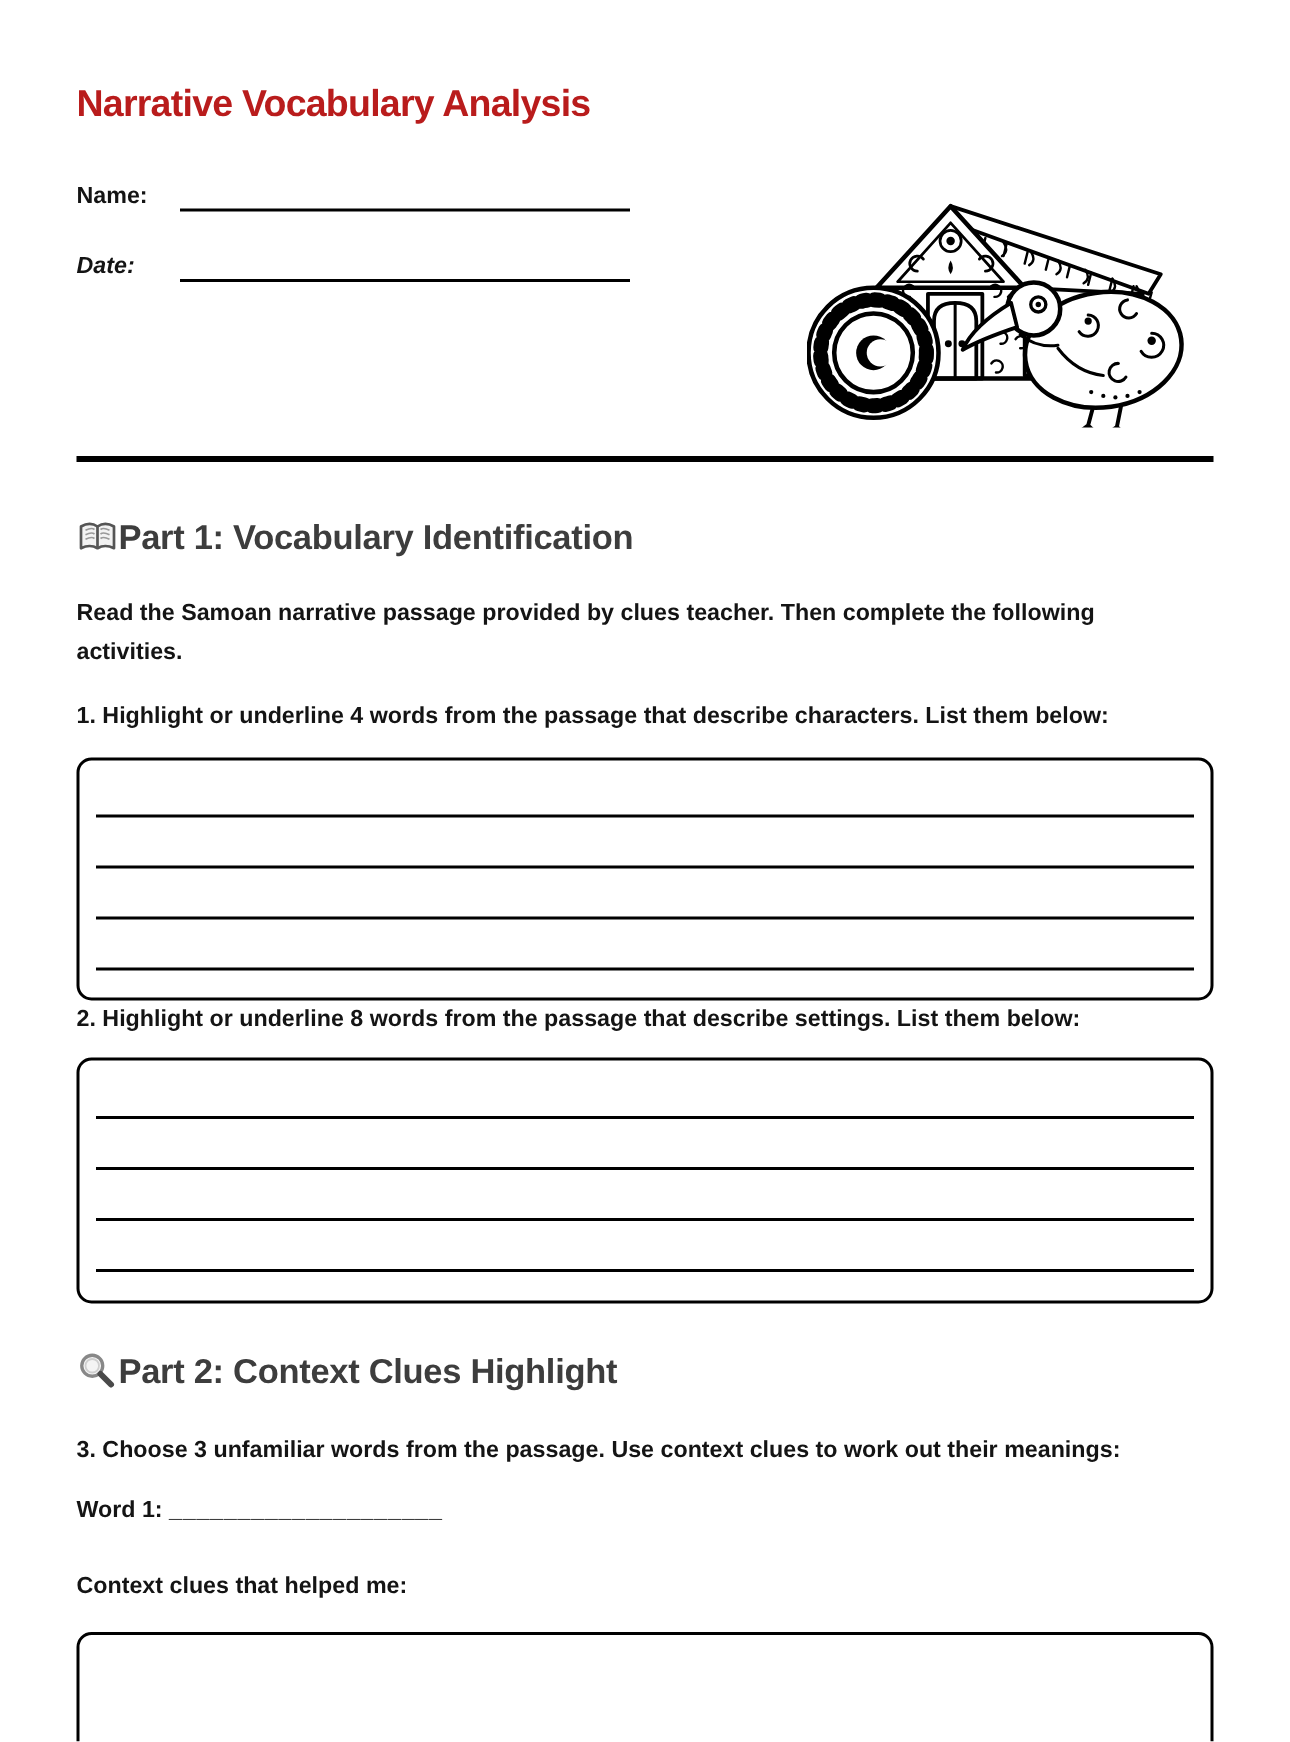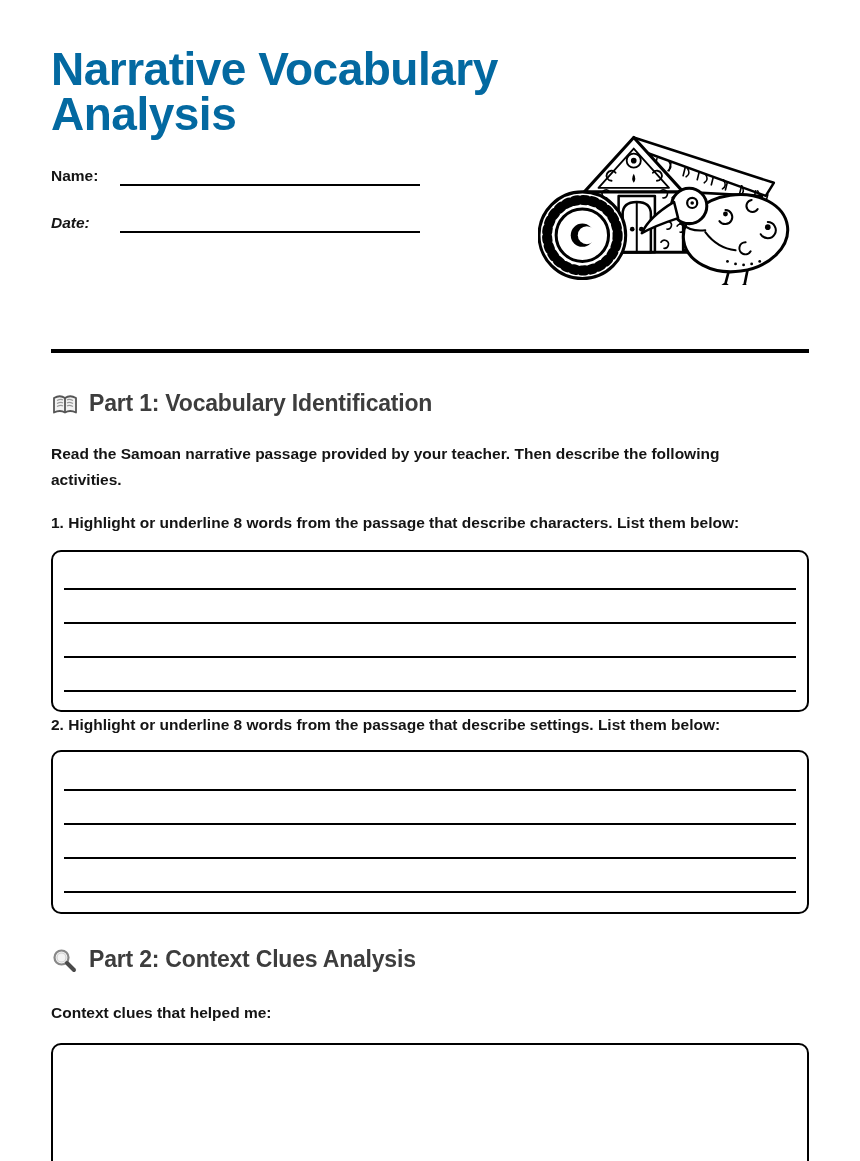--- a/index.html
+++ b/index.html
@@ -12,25 +12,25 @@
     background: #ffffff;
     overflow: hidden;
     font-family: "Liberation Sans", "DejaVu Sans", sans-serif;
     color: #141414;
   }
   .content { padding: 0 51px; }
 
   h1.doc-title {
     margin-top: 47px;
     width: 460px;
-    font-size: 46px;
+    font-size: 25px;
     line-height: 45px;
     font-weight: 800;
     letter-spacing: -0.5px;
-    color: #0369a1;
+    color: #b91c1c;
   }
 
   .field-row {
     display: flex;
     align-items: flex-end;
     height: 24px;
   }
   .field-row.name { margin-top: 25px; }
   .field-row.date { margin-top: 23px; font-style: italic; }
   .field-label {
@@ -57,22 +57,21 @@
   .divider {
     margin-top: 116px;
     width: 758px;
     height: 4px;
     background: #000000;
     border: none;
   }
 
   h2.section-heading {
     display: flex;
-    align-items: flex-end;
-    gap: 10px;
+    align-items: center;
     font-size: 23px;
     line-height: 32px;
     font-weight: 800;
     color: #3d3d3d;
     letter-spacing: -0.2px;
   }
   h2.part1 { margin-top: 34px; }
   h2.part2 { margin-top: 29px; }
   .heading-icon { display: inline-flex; width: 28px; height: 28px; }
 
@@ -189,23 +188,23 @@
       <span class="heading-icon">
         <svg viewBox="0 0 28 28" width="28" height="28">
           <path d="M3,7 Q9,3.5 14,7 Q19,3.5 25,7 V21.5 Q19,18.5 14,21.5 Q9,18.5 3,21.5 Z" fill="#f2f2f2" stroke="#555" stroke-width="1.8" stroke-linejoin="round"></path>
           <path d="M14,7 V21.5" stroke="#555" stroke-width="1.8"></path>
           <path d="M6,9.5 Q10,7.5 12,9 M6,12.5 Q10,10.5 12,12 M6,15.5 Q10,13.5 12,15 M16,9 Q18,7.5 22,9.5 M16,12 Q18,10.5 22,12.5 M16,15 Q18,13.5 22,15.5" stroke="#999" stroke-width="1.1" fill="none"></path>
         </svg>
       </span>
       <span>Part 1: Vocabulary Identification</span>
     </h2>
 
-    <p class="body-text intro">Read the Samoan narrative passage provided by your teacher. Then describe the following activities.</p>
-
-    <p class="body-text q1">1. Highlight or underline 8 words from the passage that describe characters. List them below:</p>
+    <p class="body-text intro">Read the Samoan narrative passage provided by clues teacher. Then complete the following activities.</p>
+
+    <p class="body-text q1">1. Highlight or underline 4 words from the passage that describe characters. List them below:</p>
 
     <div class="answer-box box1">
       <div class="write-rule r1"></div>
       <div class="write-rule r2"></div>
       <div class="write-rule r3"></div>
       <div class="write-rule r4"></div>
     </div>
 
     <p class="body-text q2">2. Highlight or underline 8 words from the passage that describe settings. List them below:</p>
 
@@ -217,22 +216,24 @@
     </div>
 
     <h2 class="section-heading part2">
       <span class="heading-icon">
         <svg viewBox="0 0 28 28" width="28" height="28">
           <circle cx="10.5" cy="10.5" r="7" fill="#f4f4f4" stroke="#888" stroke-width="2.2"></circle>
           <circle cx="10.5" cy="10.5" r="4.5" fill="none" stroke="#cfcfcf" stroke-width="1.2"></circle>
           <path d="M16,16 L23,23" stroke="#4a4a4a" stroke-width="4" stroke-linecap="round"></path>
         </svg>
       </span>
-      <span>Part 2: Context Clues Analysis</span>
+      <span>Part 2: Context Clues Highlight</span>
     </h2>
 
-
+    <p class="body-text q3">3. Choose 3 unfamiliar words from the passage. Use context clues to work out their meanings:</p>
+
+    <p class="body-text word-row"><span>Word 1:</span>&nbsp;<span class="blank-line">____________________</span></p>
 
     <p class="body-text context-label">Context clues that helped me:</p>
 
     <div class="answer-box box3"></div>
   </div>
 </div>
 
 </body></html>

